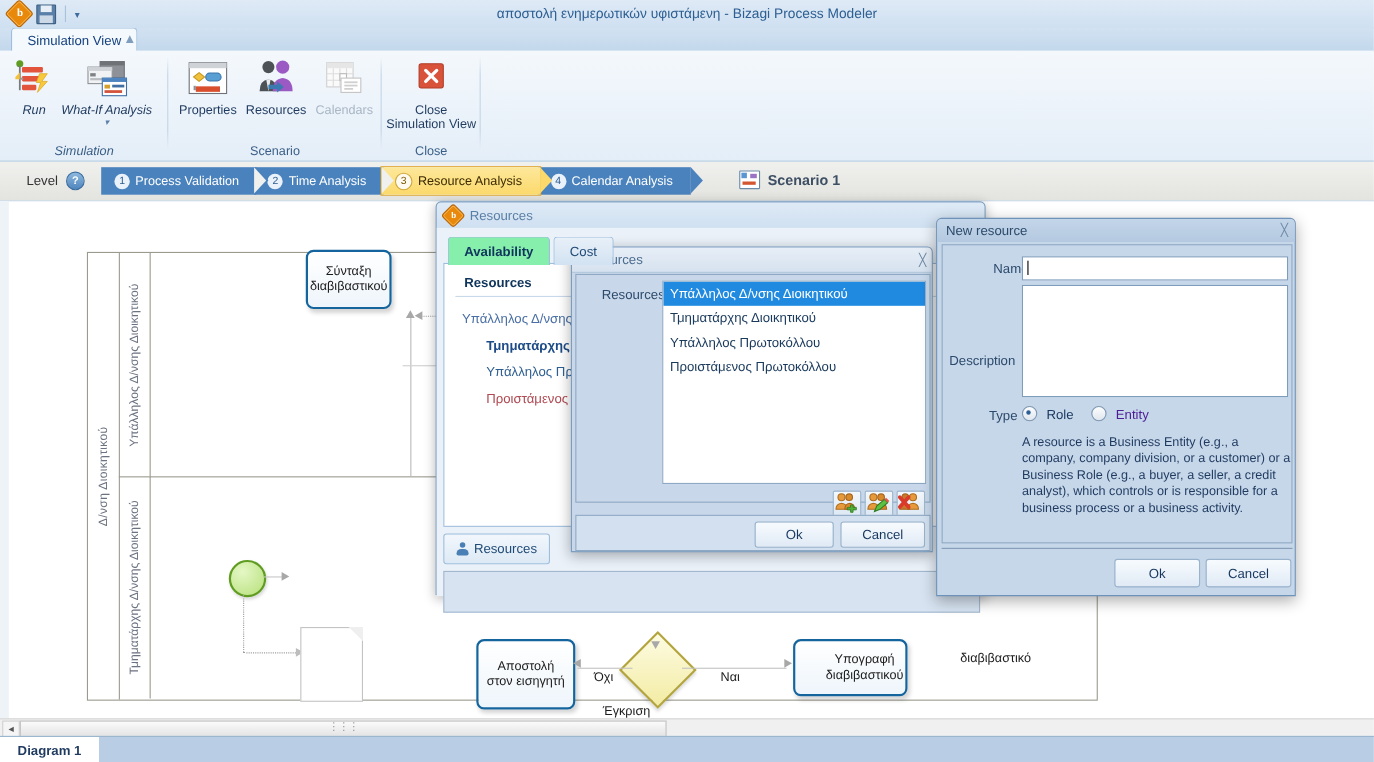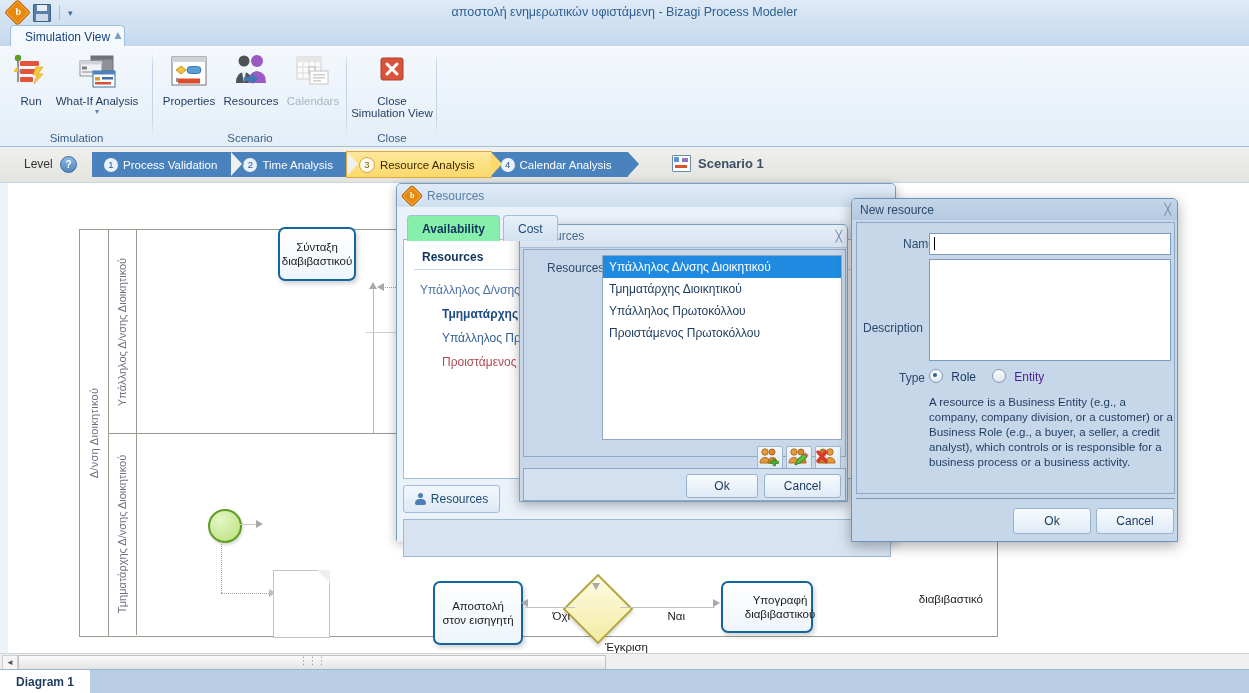--- a/index.html
+++ b/index.html
@@ -154,21 +154,21 @@
     border:2px solid #b3a53c;background:linear-gradient(135deg,#fdfbe2,#f3eca3);
     box-shadow:2px 2px 3px rgba(0,0,0,.14);
   }
   .docshape{
     position:absolute;width:55px;height:68px;border:1px solid #c3c3c3;background:#fff;
   }
   .docshape:after{
     content:"";position:absolute;right:-1px;top:-1px;width:0;height:0;
     border-left:13px solid transparent;border-top:13px solid #efefef;
   }
-  .lbl{position:absolute;font-size:11.5px;color:#1b1b1b;text-align:right;line-height:13px;}
+  .lbl{position:absolute;font-size:11.5px;color:#1b1b1b;text-align:left;line-height:13px;}
   .conn{position:absolute;background:#b9b9b9;}
   .conn.v{width:1px;}
   .conn.h{height:1px;}
   .arrow-up{position:absolute;width:0;height:0;border-left:4px solid transparent;border-right:4px solid transparent;border-bottom:7px solid #a8a8a8;}
   .arrow-r{position:absolute;width:0;height:0;border-top:4px solid transparent;border-bottom:4px solid transparent;border-left:7px solid #a8a8a8;}
   .arrow-l{position:absolute;width:0;height:0;border-top:4px solid transparent;border-bottom:4px solid transparent;border-right:7px solid #a8a8a8;}
   .arrow-d{position:absolute;width:0;height:0;border-left:4px solid transparent;border-right:4px solid transparent;border-top:7px solid #a8a8a8;}
   .dotline{position:absolute;border-top:1px dotted #9e9e9e;}
   .dotline.v{border-top:none;border-left:1px dotted #9e9e9e;}
 
@@ -330,21 +330,21 @@
   <div class="tb-title">αποστολή ενημερωτικών υφιστάμενη - Bizagi Process Modeler</div>
 </div>
 
 <div id="ribbon-tabs">
   <div class="rtab">Simulation View</div>
   <div class="rcollapse">▲</div>
 </div>
 
 <div id="ribbon">
 
-  <div class="rgroup" style="left:0;width:153px;">
+  <div class="rgroup" style="left:0;width:153px;font-style:italic;">
     <div class="rbtn" style="left:10px;width:42px;">
       <div class="rb-ico">
         <svg width="38" height="38" viewBox="0 0 38 38">
           <circle cx="6" cy="5" r="3.2" fill="#5f9c21"></circle>
           <rect x="5.2" y="7" width="1.6" height="22" fill="#7a7a7a"></rect>
           <rect x="8" y="8" width="19" height="5" rx="1" fill="#e2553c"></rect>
           <rect x="8" y="16" width="16" height="5" rx="1" fill="#e2553c"></rect>
           <rect x="8" y="24" width="13" height="5" rx="1" fill="#e2553c"></rect>
           <rect x="6" y="17.5" width="3" height="2" fill="#9a9a9a"></rect>
           <polygon points="2,17 6,13 6,19 2,19" fill="#f3c13a"></polygon>
@@ -546,21 +546,21 @@
 
       <div class="conn h" style="left:417px;top:174px;width:50px;background:#c2c2c2;"></div>
       <div class="arrow-l" style="left:413px;top:166px;"></div>
       <div class="lbl" style="left:432px;top:177px;width:30px;">Όχι</div>
 
       <div class="conn h" style="left:512px;top:174px;width:95px;background:#c2c2c2;"></div>
       <div class="arrow-r" style="left:605px;top:166px;"></div>
       <div class="lbl" style="left:547px;top:177px;width:30px;">Ναι</div>
       <div class="arrow-d" style="left:484px;top:150px;"></div>
 
-      <div class="task" style="left:613px;top:148px;width:92px;height:52px;padding-left:28px;">
+      <div class="task" style="left:613px;top:148px;width:104px;height:52px;padding-left:28px;">
         <div>
           <span>Υπογραφή</span><br>
           <span>διαβιβαστικού</span>
         </div>
       </div>
 
       <div class="lbl" style="left:765px;top:160px;width:110px;">διαβιβαστικό</div>
     </div>
   </div>
 </div>

